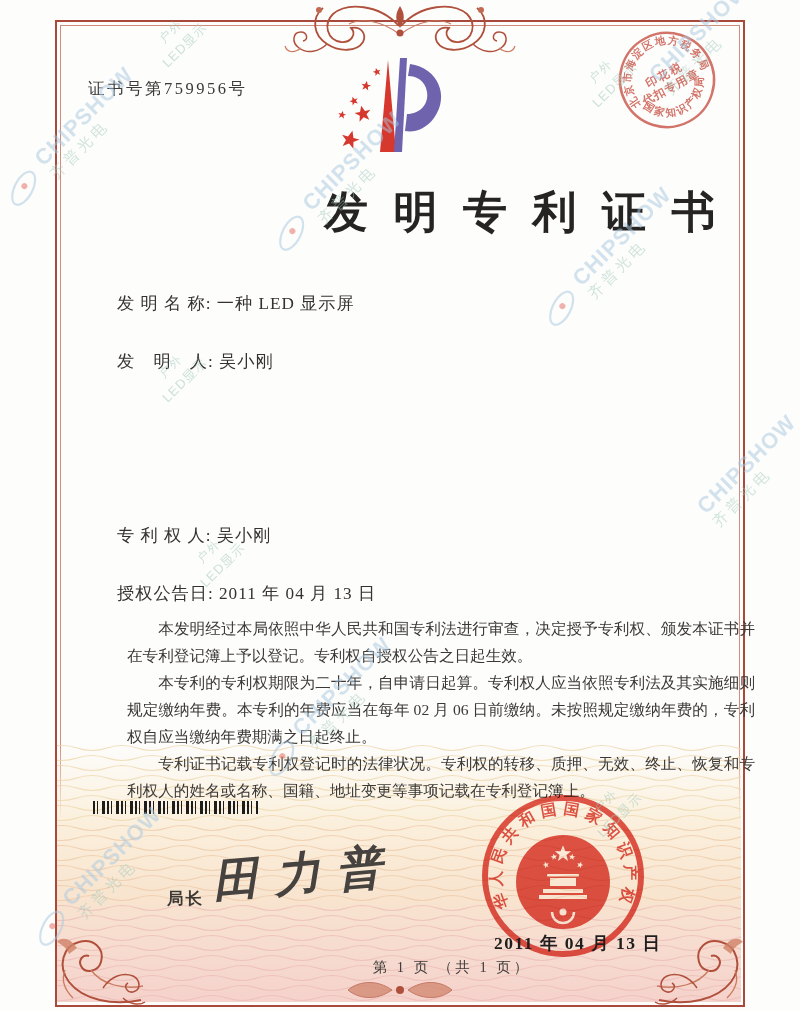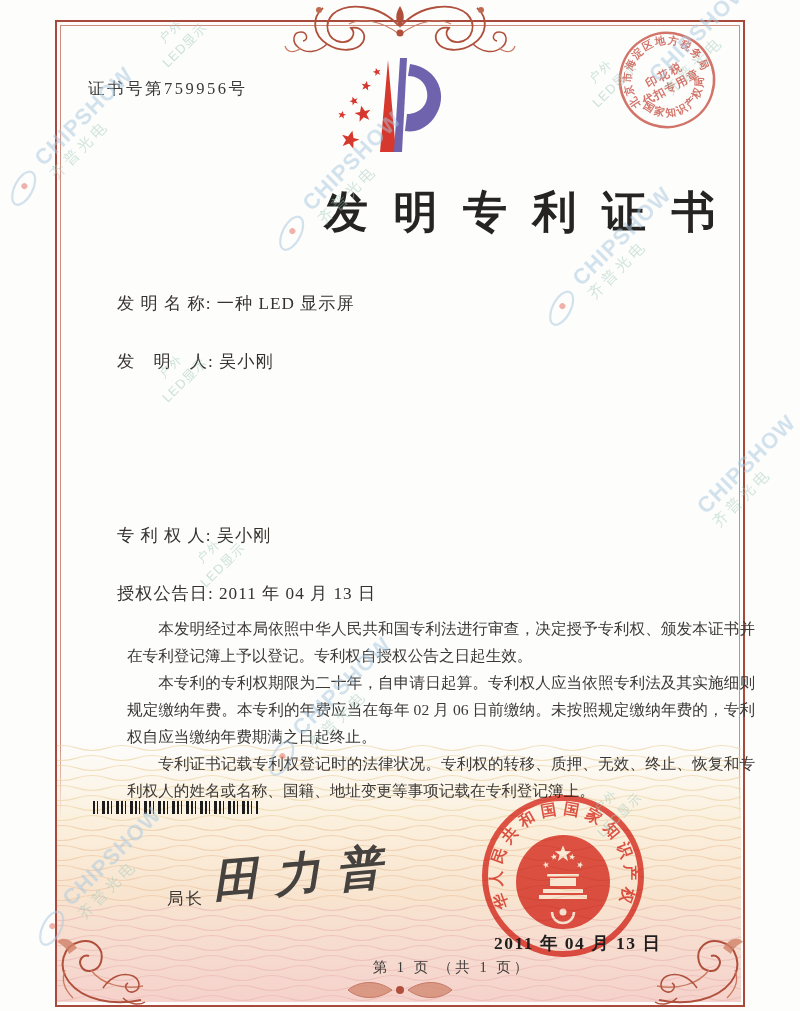--- a/index.html
+++ b/index.html
@@ -23,21 +23,21 @@
   .certno{position:absolute;left:88px;top:78px;font-size:16.5px;letter-spacing:2.5px;color:#3a3a3a;z-index:2;}
   .title{position:absolute;left:55px;top:183px;width:686px;text-align:right;font-size:44px;
          font-weight:700;letter-spacing:.58em;text-indent:.58em;color:#262422;z-index:2;}
   .field{position:absolute;left:117px;font-size:17.2px;letter-spacing:1px;color:#35322e;z-index:2;white-space:nowrap;}
   .f0{top:291px}.f1{top:349px}.f2{top:407px}.f3{top:465px}.f4{top:523px}.f5{top:581px}
   .body-text{position:absolute;left:92px;top:616px;width:628px;z-index:2;font-size:15.6px;
          line-height:1.73;color:#3b3835;text-align:justify;margin-left:35px;}
   .body-text p{margin:0;text-indent:2em;}
   .barcode{position:absolute;left:93px;top:801px;width:165px;height:13px;z-index:2;
     background:repeating-linear-gradient(90deg,#1d1d1d 0 2px,transparent 2px 4px,#1d1d1d 4px 5px,transparent 5px 9px,#1d1d1d 9px 12px,transparent 12px 14px);}
-  .director{position:absolute;left:167px;top:888px;font-size:16.5px;letter-spacing:2px;color:#3c3936;z-index:2;}
+  .director{position:absolute;left:167px;top:888px;font-size:16.5px;letter-spacing:2px;color:#3c3936;z-index:2;font-weight:bold;}
   .signature{position:absolute;left:212px;top:843px;font-size:46px;font-weight:600;letter-spacing:16px;
     color:#46423f;transform:rotate(-5deg);font-style:italic;z-index:2;}
   .issue-date{position:absolute;left:494px;top:931px;font-size:17.5px;font-weight:600;letter-spacing:1.5px;color:#1f1e1d;z-index:4;}
   .footer{position:absolute;left:55px;top:958px;width:794px;text-align:center;font-size:14.5px;
     letter-spacing:3px;color:#3f3c39;z-index:2;}
   
   .sipo-logo{position:absolute;left:330px;top:52px;z-index:2;}
   .tax-stamp{position:absolute;left:597px;top:10px;z-index:3;opacity:.82;}
   .seal{position:absolute;left:473px;top:786px;z-index:3;opacity:.88;mix-blend-mode:multiply;}
   .orn-top{position:absolute;left:283px;top:0;z-index:2;}

